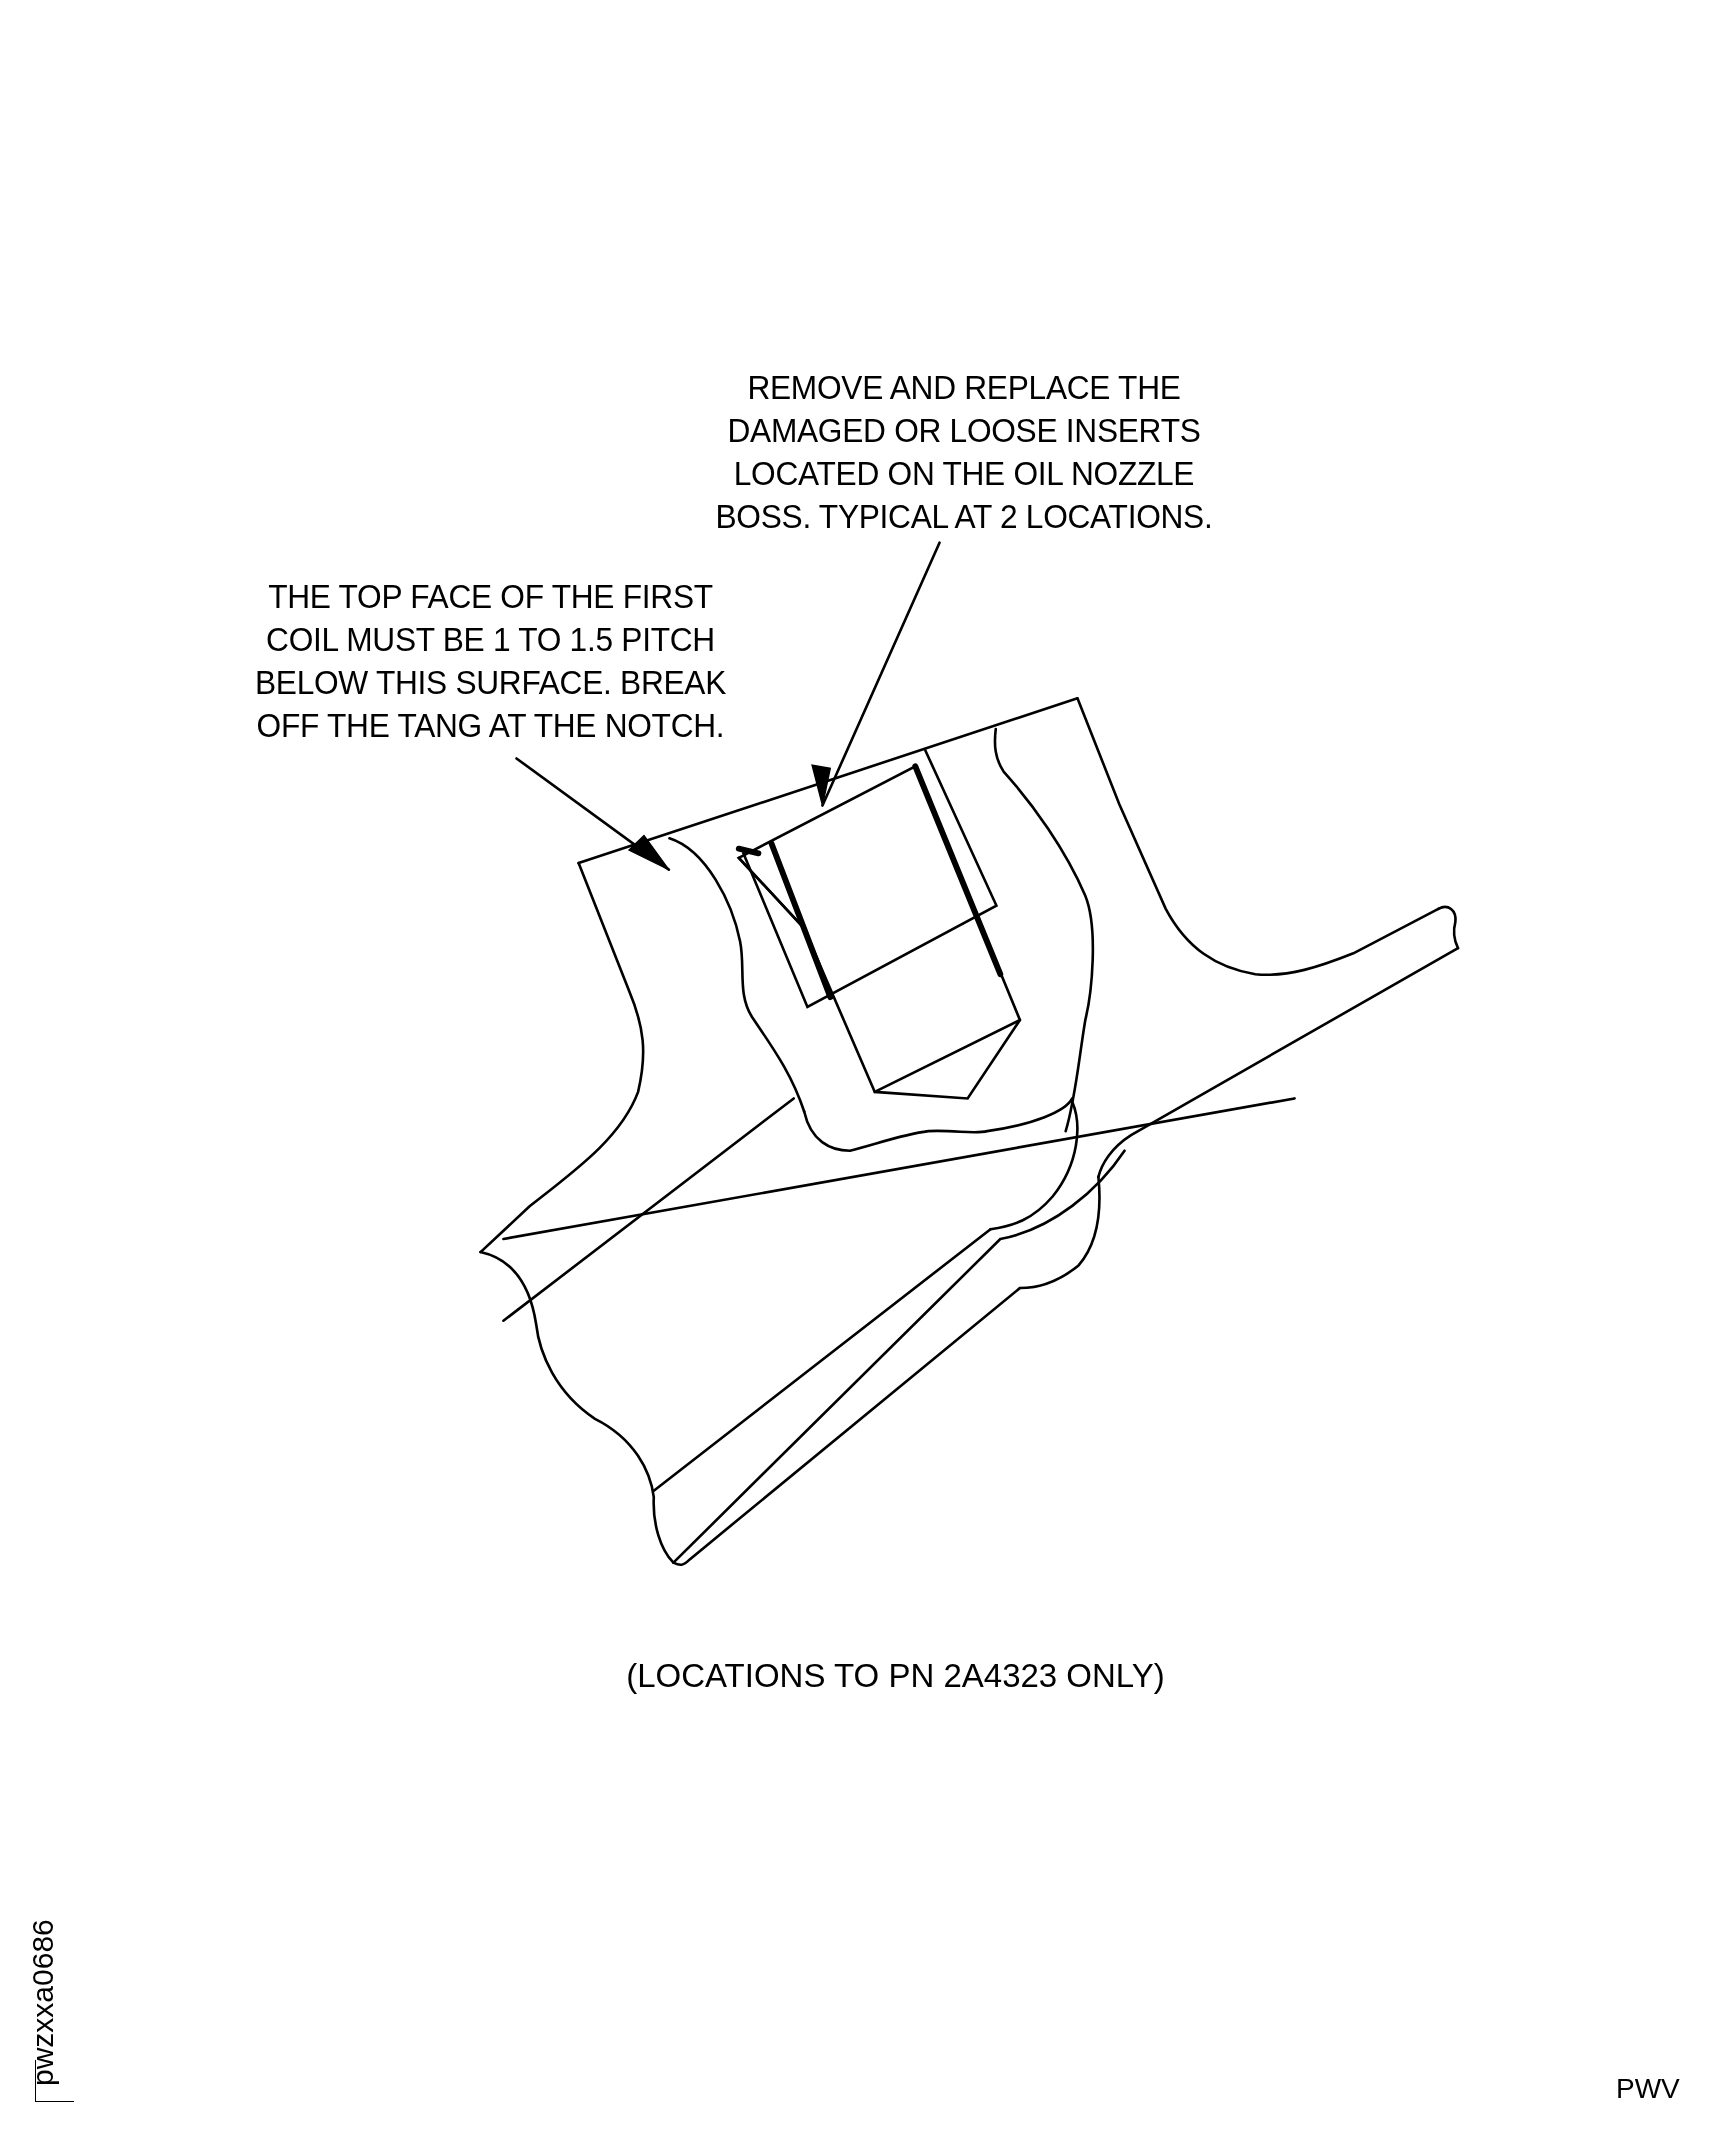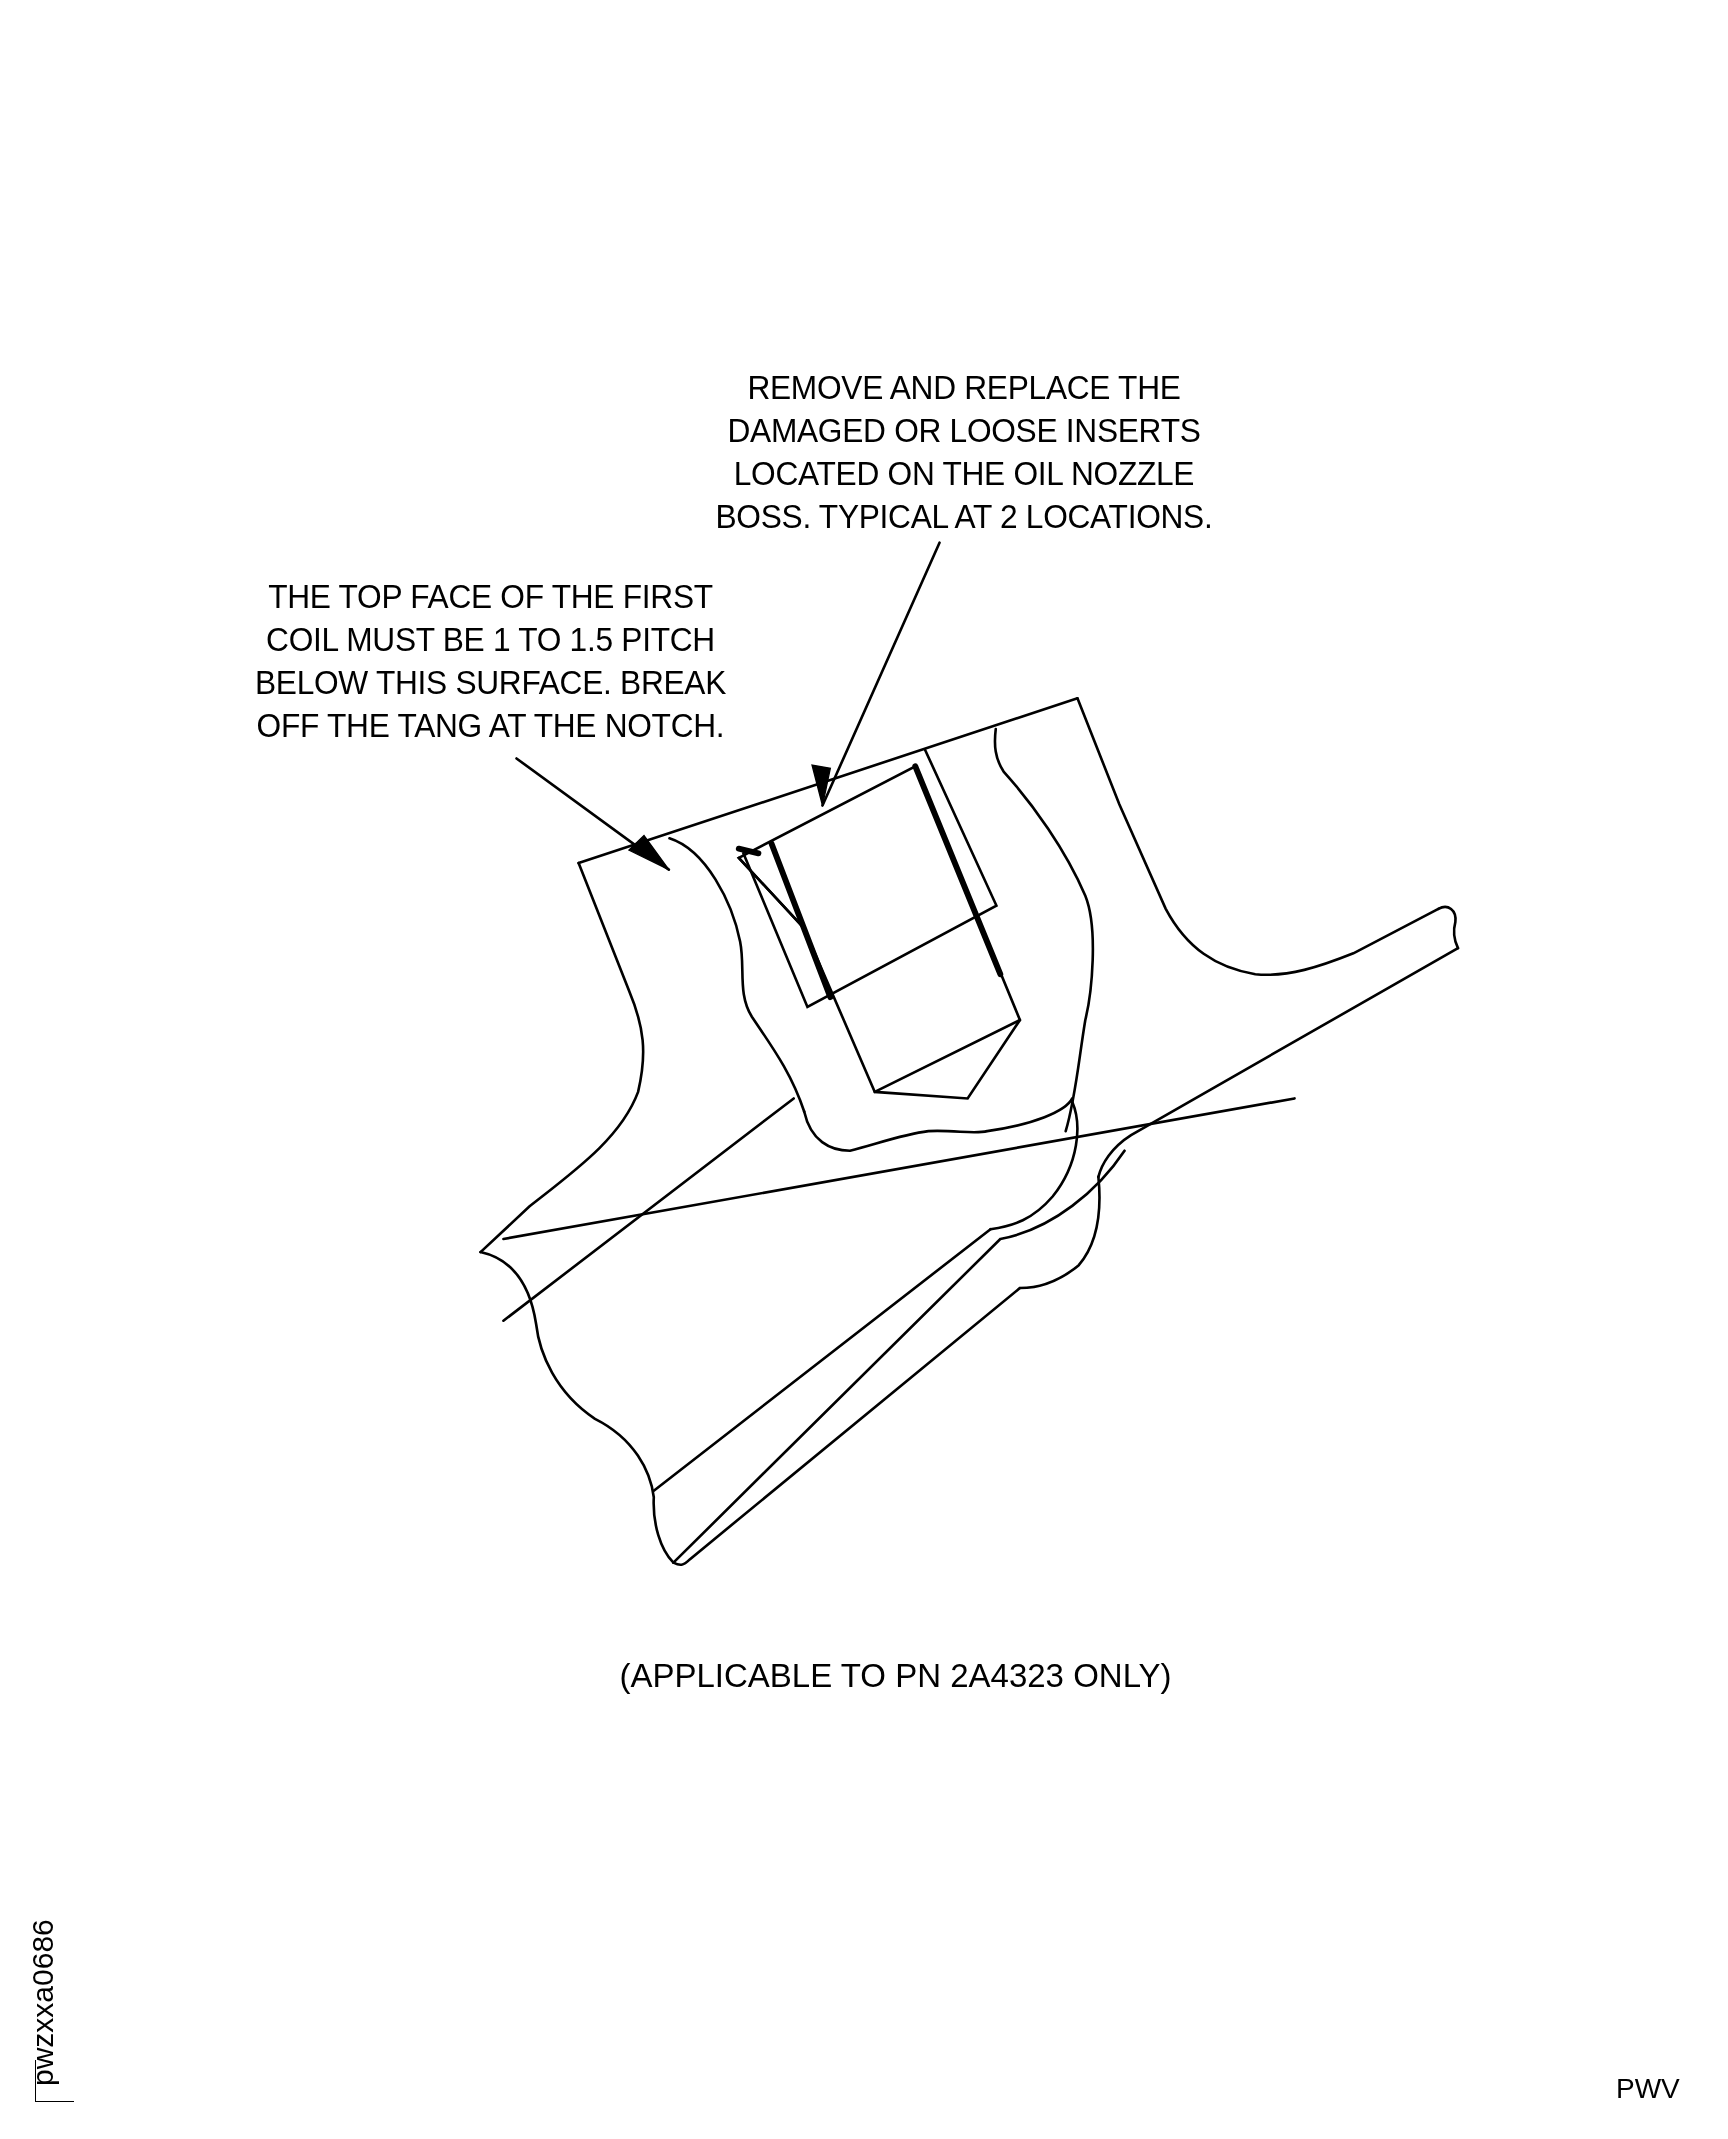--- a/index.html
+++ b/index.html
@@ -71,20 +71,20 @@
 </div>
 
 <div class="note" id="note-coil">
   <div>THE TOP FACE OF THE FIRST</div>
   <div>COIL MUST BE 1 TO 1.5 PITCH</div>
   <div>BELOW THIS SURFACE. BREAK</div>
   <div>OFF THE TANG AT THE NOTCH.</div>
 </div>
 
 <div id="caption">
-  <div>(APPLICABLE TO PN 2A4323 ONLY)</div>
+  <div>(LOCATIONS TO PN 2A4323 ONLY)</div>
 </div>
 
 <div id="fig-id-bracket"></div>
 <div id="fig-id">pwzxxa0686</div>
 
 <div id="stamp">PWV</div>
 
 
 </body></html>

